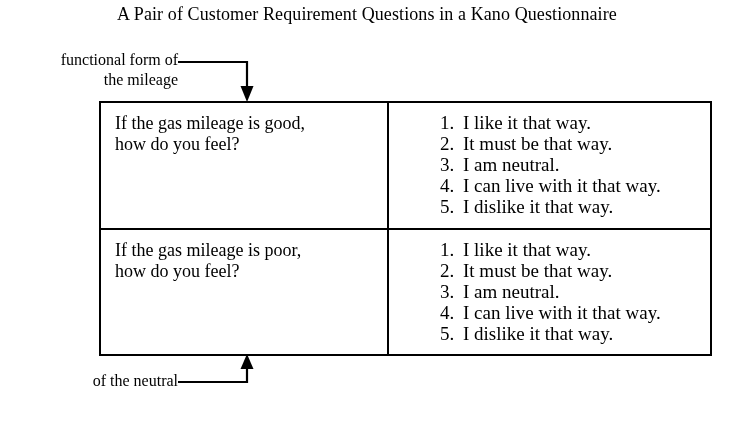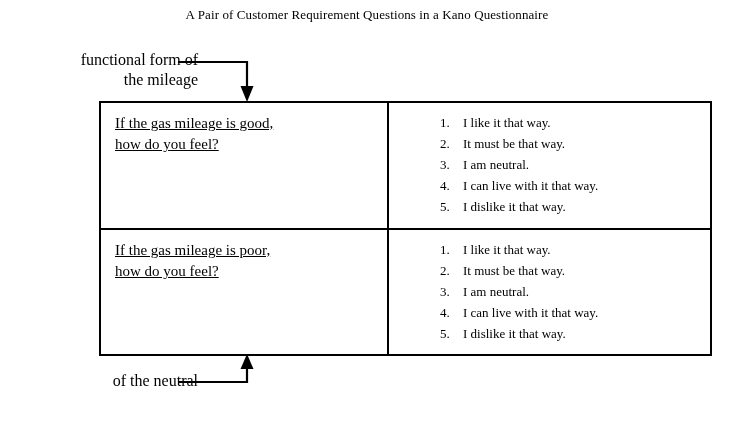--- a/index.html
+++ b/index.html
@@ -20,34 +20,33 @@
     overflow: hidden;
   }
 
   
   #title {
     position: absolute;
     left: 0;
     top: 5px;
     width: 734px;
     text-align: center;
-    font-size: 13px;
+    font-size: 18px;
     line-height: 19px;
     letter-spacing: 0.1px;
     white-space: nowrap;
   }
 
   
   .side-label {
     position: absolute;
     font-size: 16px;
     line-height: 20px;
     text-align: right;
     white-space: nowrap;
-    margin-left: 20px;
   }
   #functional-label {
     left: 0px;
     top: 50px;
     width: 178px;
   }
   #dysfunctional-label {
     left: 0px;
     top: 371px;
     width: 178px;
@@ -112,33 +111,32 @@
     position: absolute;
     left: 286px;
     top: 0;
     right: 0;
     height: 100%;
     box-sizing: border-box;
     border-left: 2px solid #000000;
     padding: 9px 0 0 0;
   }
   .question-text {
-    font-size: 15px;
+    font-size: 18px;
     line-height: 21px;
-    text-decoration: underline;
   }
   .question-text .line {
     display: block;
     white-space: nowrap;
   }
   .answer-list {
     margin: 0;
     padding: 0;
     list-style: none;
-    font-size: 13px;
+    font-size: 19px;
     line-height: 21px;
   }
   .answer-list li {
     display: block;
     white-space: nowrap;
     padding-left: 51px;
   }
   .answer-num {
     display: inline-block;
     width: 23px;

